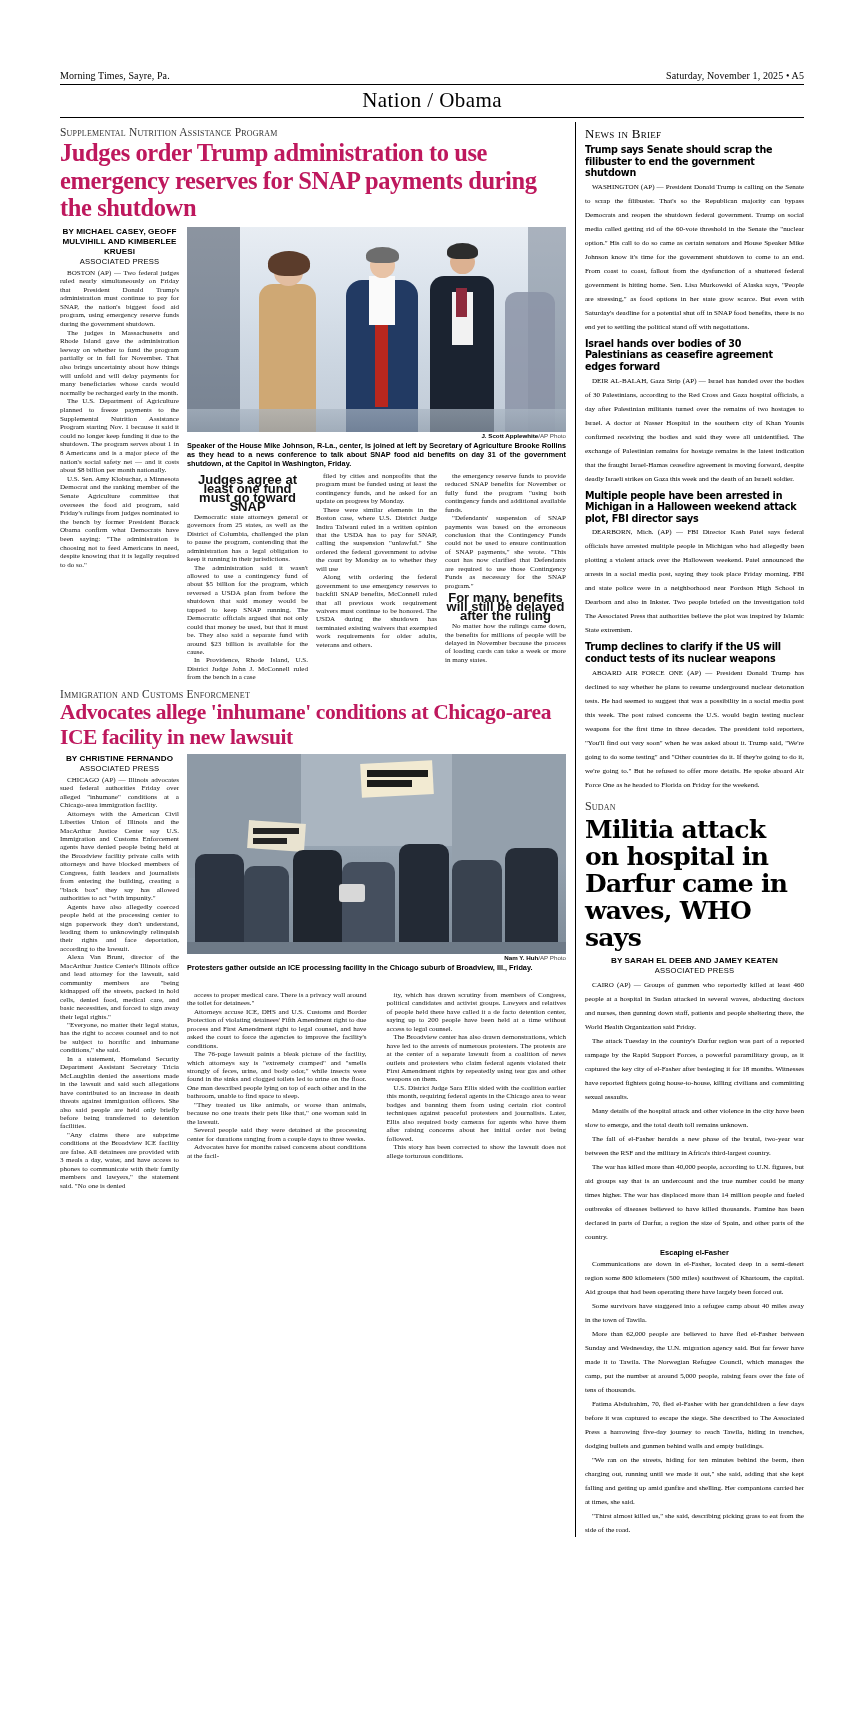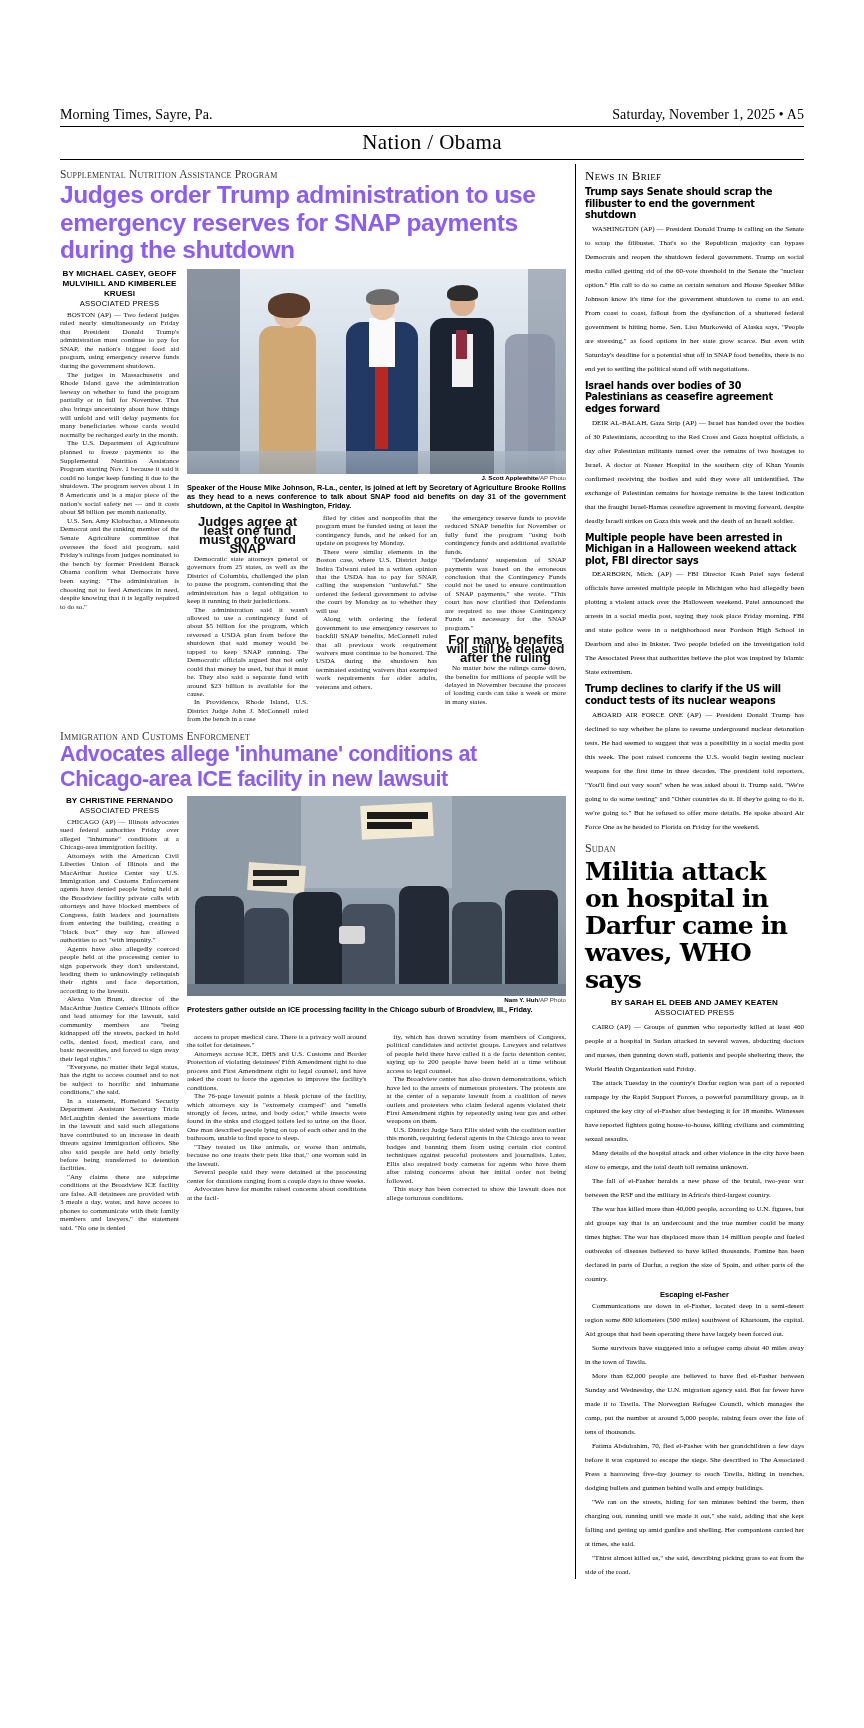--- a/index.html
+++ b/index.html
@@ -19,23 +19,23 @@
     box-sizing: border-box;
     padding: 0 60px;
   }
 
   
   .masthead {
     display: flex;
     justify-content: space-between;
     align-items: flex-end;
     font-family: "Liberation Serif", serif;
-    font-size: 14px;
+    font-size: 10px;
     letter-spacing: .1px;
-    padding-top: 107px;
+    padding-top: 70px;
   }
   .masthead .right { white-space: nowrap; }
   .rule-thin { border-top: 1.2px solid #000; margin-top: 3px; }
   .section-title {
     text-align: center;
     font-family: "Liberation Serif", serif;
     font-size: 21px;
     letter-spacing: .4px;
     padding: 3px 0 4px;
   }
@@ -54,23 +54,23 @@
   .body-col p { margin: 0; text-indent: 7px; }
   .kicker {
     font-family: "Liberation Serif", serif;
     font-variant: small-caps;
     font-size: 11.5px;
     letter-spacing: .2px;
     color: #333;
     margin: 4px 0 1px;
   }
   .hed {
-    font-family: Liberation Sans, sans-serif;
-    font-weight: 700;
-    color: #8b5cf6;
+    font-family: Liberation Serif, serif;
+    font-weight: 700;
+    color: #be185d;
     letter-spacing: -0.4px;
   }
   .byline {
     font-family: "Liberation Sans", sans-serif;
     font-weight: 700;
     font-size: 8.1px;
     text-align: center;
     line-height: 10px;
     letter-spacing: .1px;
   }

